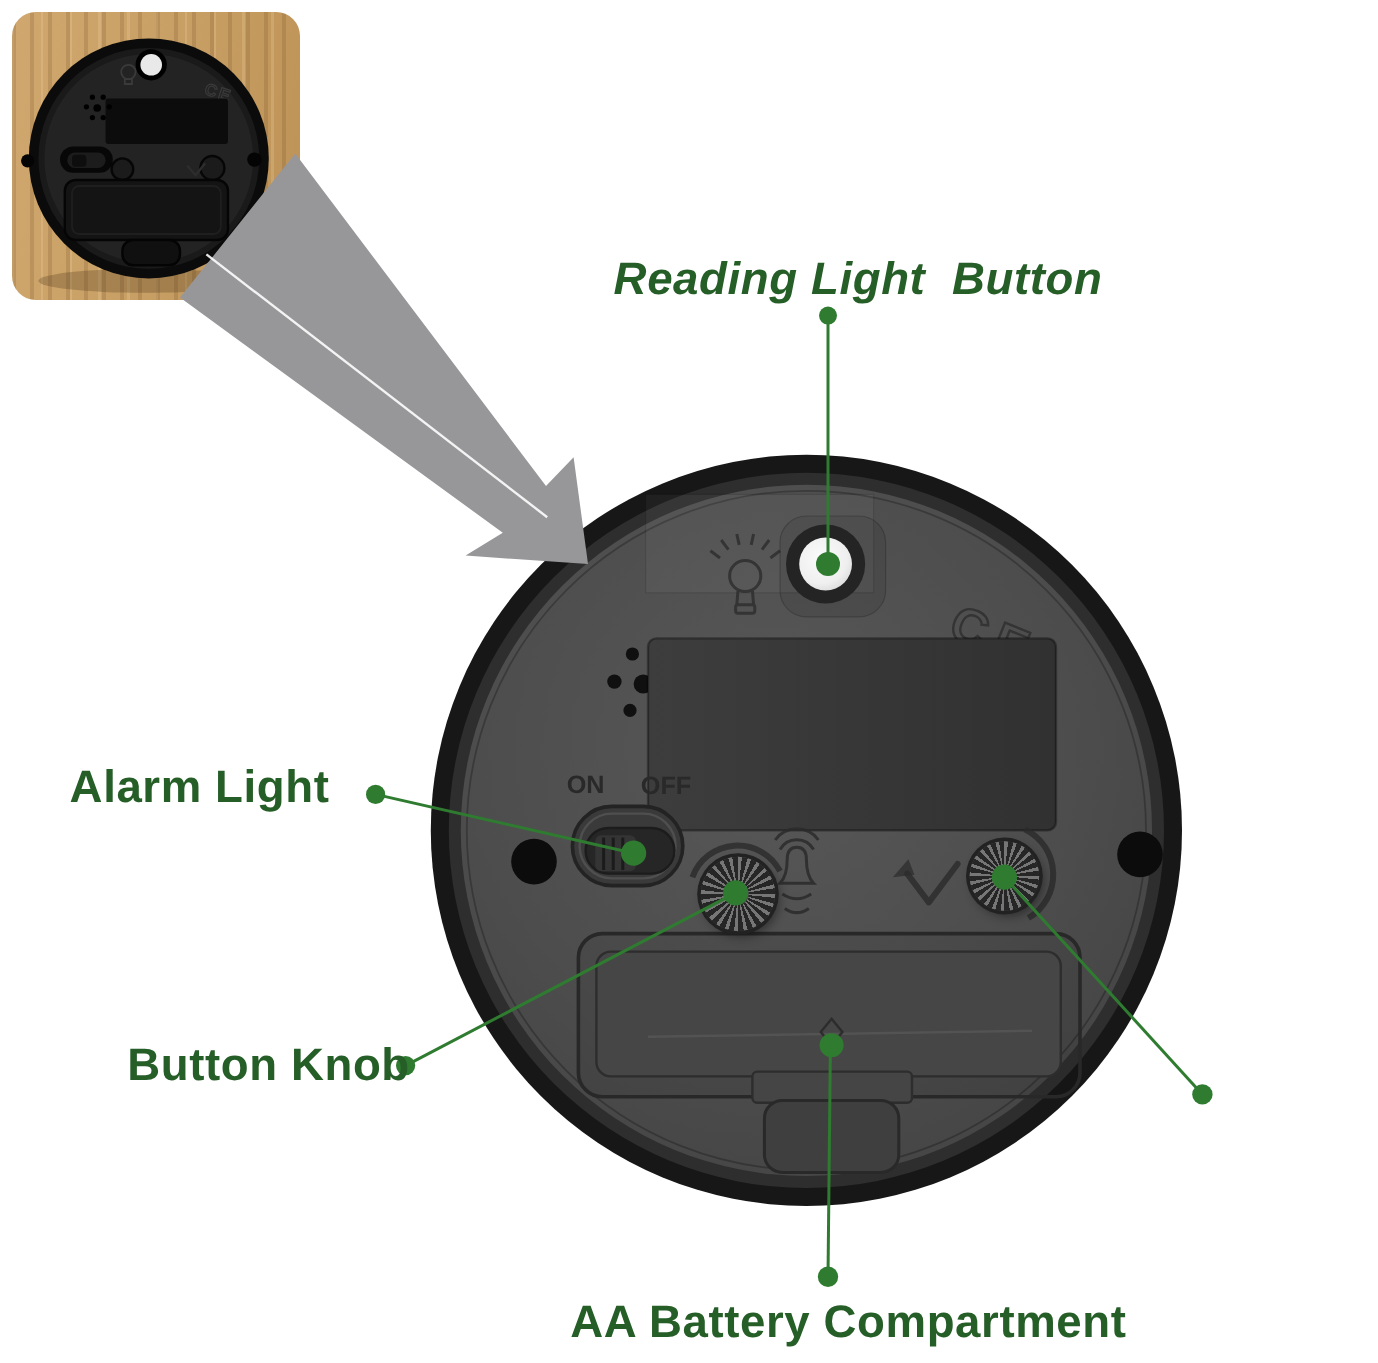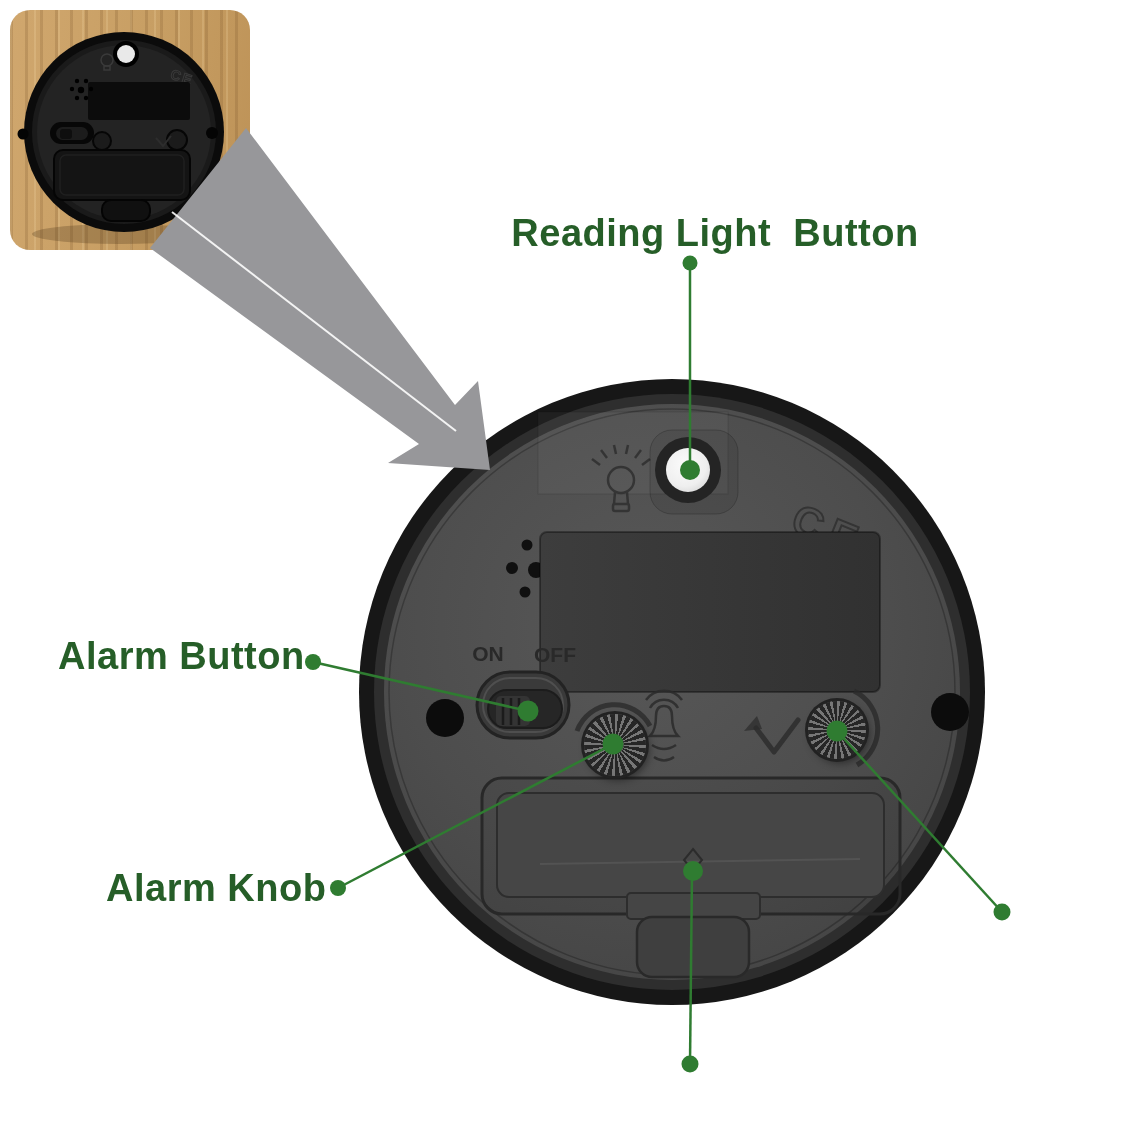--- a/index.html
+++ b/index.html
@@ -213,17 +213,18 @@
         <circle cx="528" cy="711" r="10.5"></circle>
       <circle cx="338" cy="888" r="8"></circle>
         <circle cx="613" cy="744" r="10.5"></circle>
       <circle cx="1002" cy="912" r="8.5"></circle>
         <circle cx="837" cy="731" r="10.5"></circle>
       <circle cx="693" cy="871" r="10"></circle>
         <circle cx="690" cy="1064" r="8.5"></circle>
     </g>
   </svg>
 
-  <div class="lbl center" style="left:715px;top:214px;">Reading Light  Button</div>
-  <div class="lbl" style="left:58px;top:637px;">Alarm Button</div>
-  <div class="lbl" style="left:106px;top:869px;">Alarm Knob</div>
+  <div class="lbl center" style="left:715px;top:214px;font-style:italic;">Reading Light  Button</div>
+  <div class="lbl" style="left:58px;top:637px;">Alarm Light</div>
+  <div class="lbl" style="left:106px;top:869px;">Button Knob</div>
+  <div class="lbl center" style="left:707px;top:1083px;">AA Battery Compartment</div>
 
 </div>
 
 </body></html>

